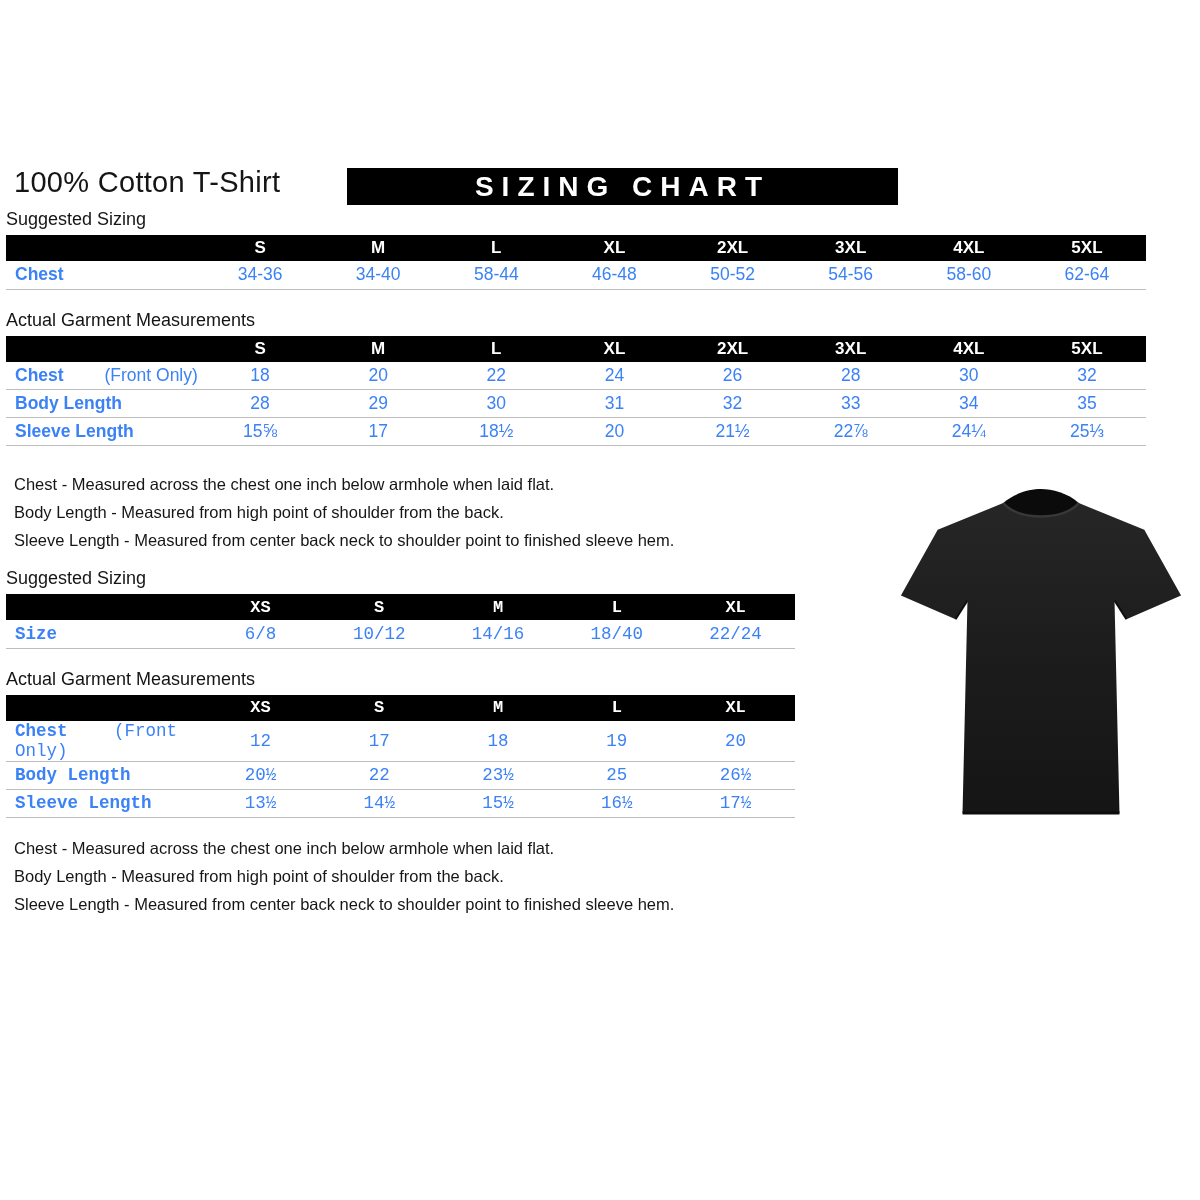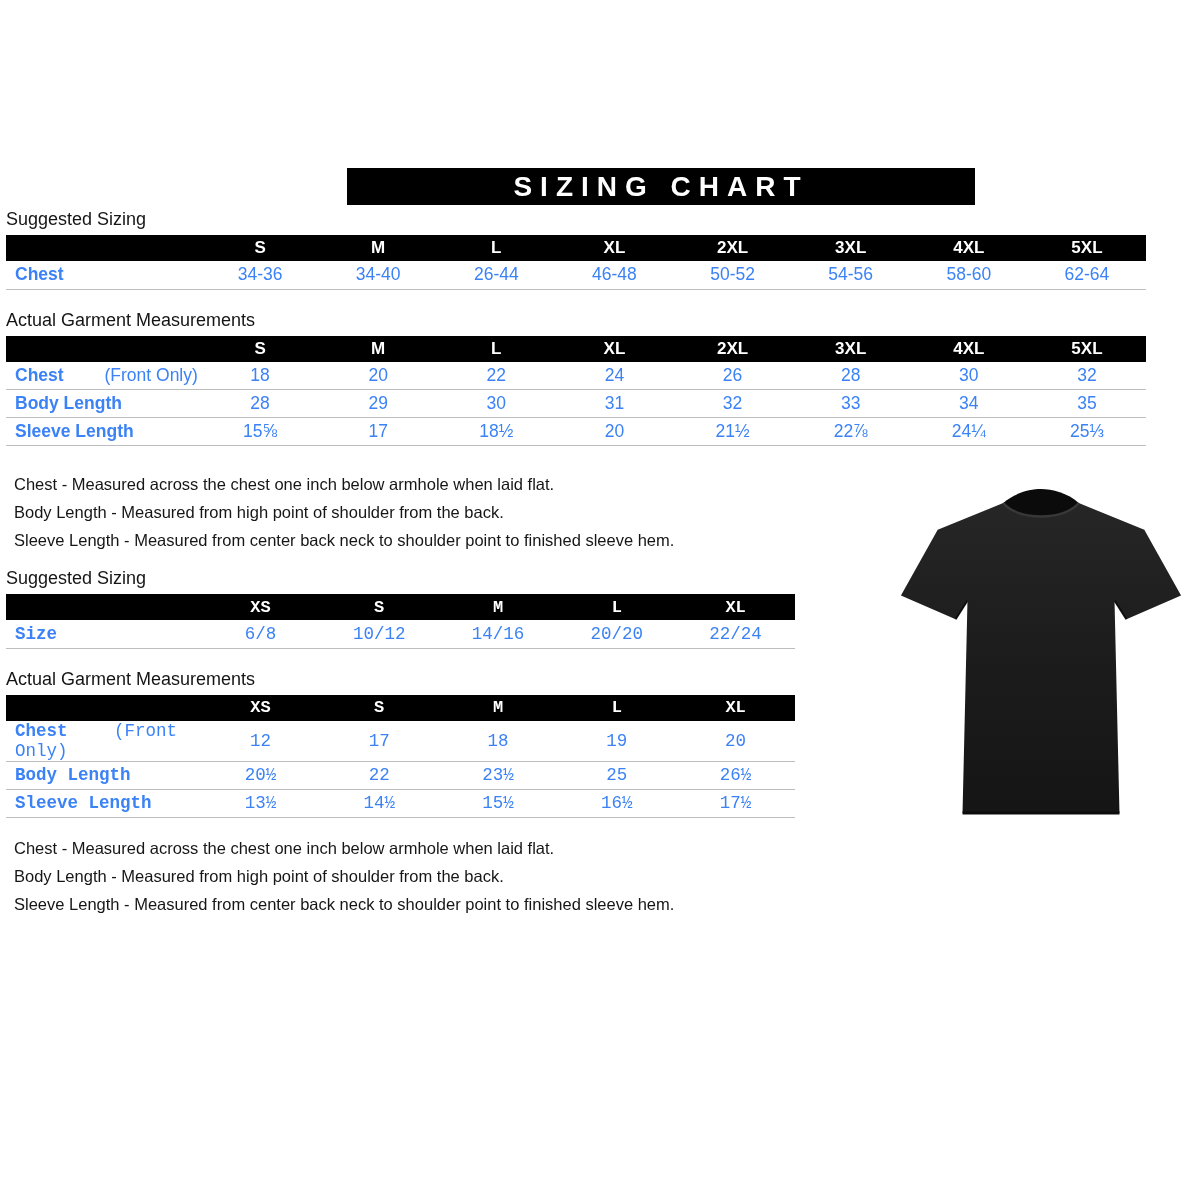--- a/index.html
+++ b/index.html
@@ -9,21 +9,21 @@
     font-family:"Liberation Sans", sans-serif;
     color:#111111;
   }
   .page { position:relative; width:1200px; height:1200px; background:#ffffff; overflow:hidden; }
 
   .title-adult {
     position:absolute; left:14px; top:166px;
     font-size:29px; font-weight:normal; letter-spacing:0.3px; color:#151515;
   }
   .banner {
-    position:absolute; left:347px; top:168px; width:628px; height:37px;
+    position:absolute; left:347px; top:168px; width:551px; height:37px;
     background:#000000; color:#ffffff;
     display:flex; align-items:center; justify-content:center;
     font-size:28px; font-weight:bold; letter-spacing:8px;
   }
 
   .content { position:absolute; left:0; top:209px; width:1200px; }
 
   .section-label { font-size:18px; color:#151515; margin:0 0 5px 6px; }
   .mt32 { margin-top:20px; }
   .mt14 { margin-top:14px; }
@@ -52,20 +52,21 @@
     margin:18px 0 0 5px; letter-spacing:0.2px;
   }
 
   .tshirt { position:absolute; left:892px; top:477px; width:298px; height:358px; }
 </style>
 </head>
 <body>
 
 <div class="page">
 
+  <h1 class="title-adult">100% Cotton T-Shirt</h1>
   <div class="banner">SIZING CHART</div>
 
   <div class="content">
 
     <div class="section-label">Suggested Sizing</div>
 
     <table class="adult">
       <colgroup>
         <col style="width:195px">
         <col>
@@ -88,21 +89,21 @@
           <th>3XL</th>
           <th>4XL</th>
           <th>5XL</th>
         </tr>
       </thead>
       <tbody>
         <tr>
           <td class="rowlabel"><span class="lbl">Chest</span><span class="suffix"></span></td>
           <td>34-36</td>
           <td>34-40</td>
-          <td>26-44</td>
+          <td>58-44</td>
           <td>46-48</td>
           <td>50-52</td>
           <td>54-56</td>
           <td>58-60</td>
           <td>62-64</td>
         </tr>
       </tbody>
     </table>
 
     <div class="section-label mt32">Actual Garment Measurements</div>
@@ -196,21 +197,21 @@
           <th>L</th>
           <th>XL</th>
         </tr>
       </thead>
       <tbody>
         <tr>
           <td class="rowlabel"><span class="lbl">Size</span><span class="suffix"></span></td>
           <td>6/8</td>
           <td>10/12</td>
           <td>14/16</td>
-          <td>20/20</td>
+          <td>18/40</td>
           <td>22/24</td>
         </tr>
       </tbody>
     </table>
 
     <div class="section-label mt32">Actual Garment Measurements</div>
 
     <table class="youth">
       <colgroup>
         <col style="width:195px">

